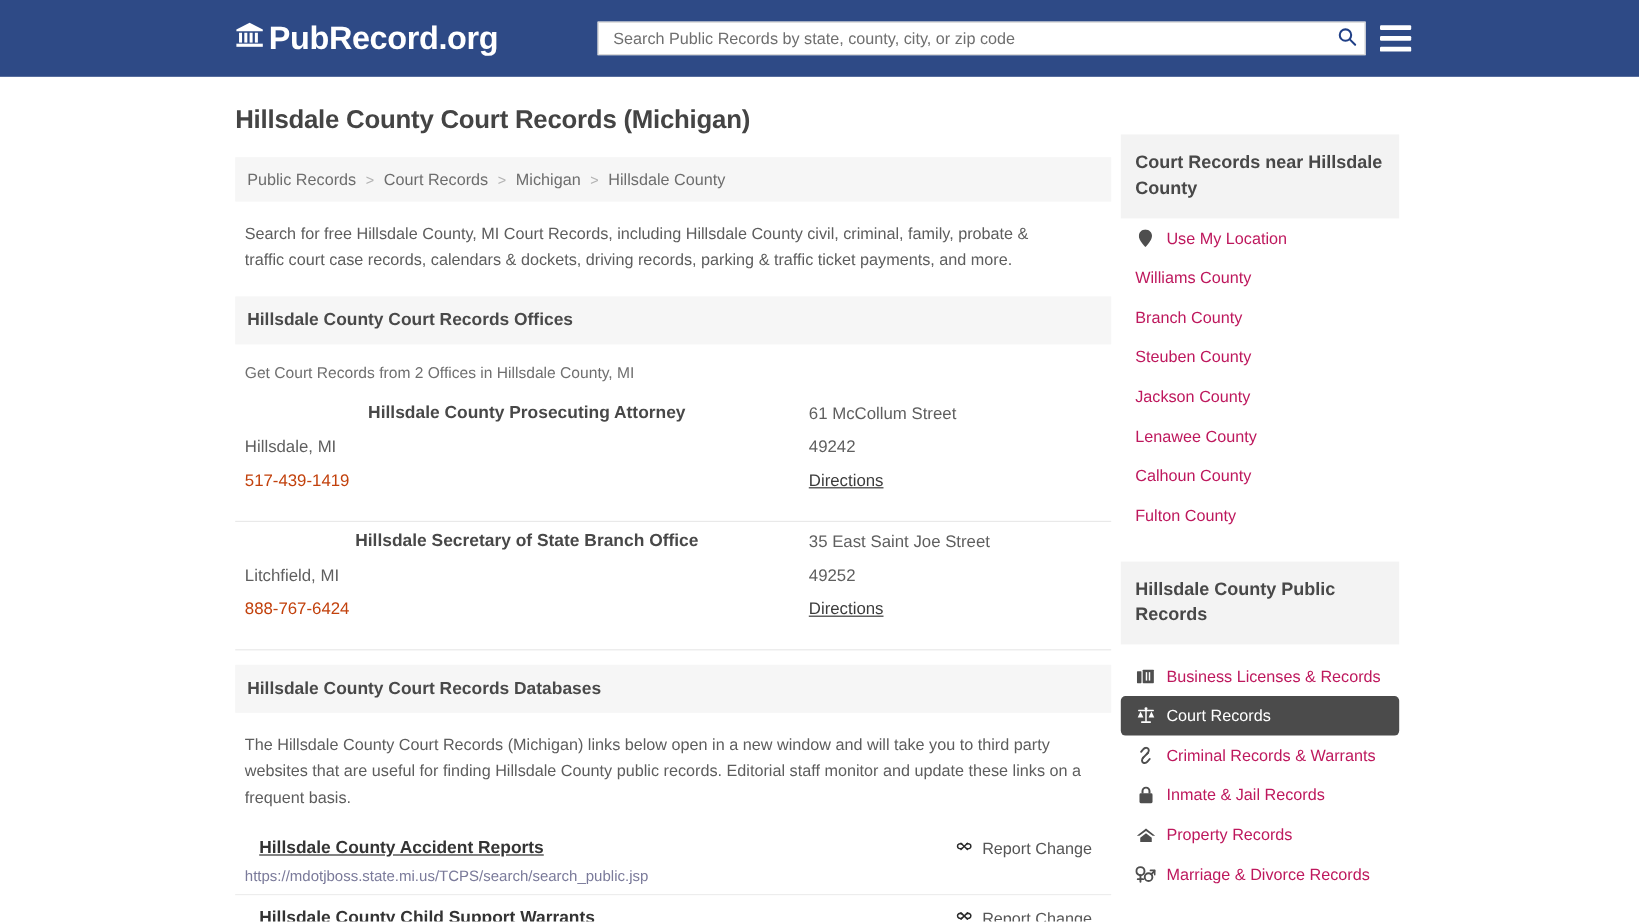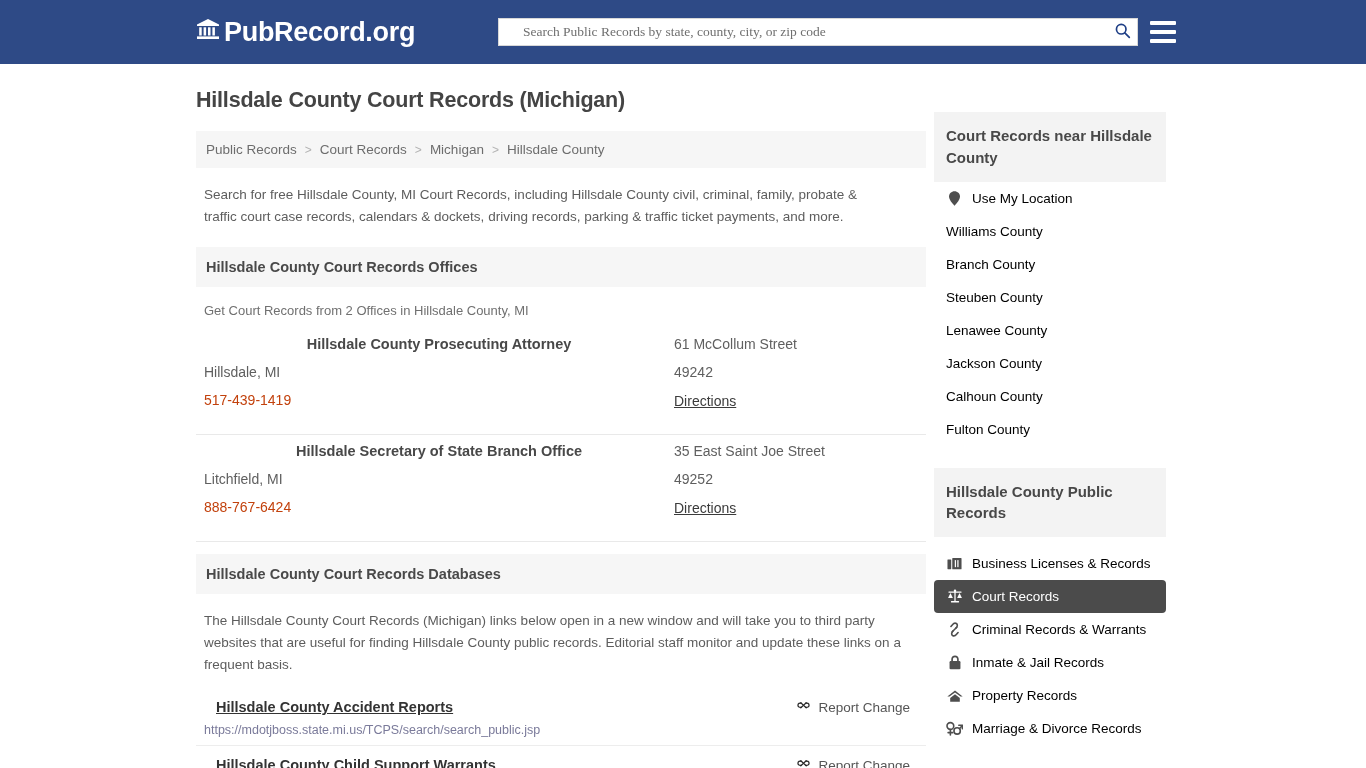--- a/index.html
+++ b/index.html
@@ -40,24 +40,24 @@
     background: #ffffff;
     border: 1px solid #d8d8d8;
     display: flex;
     align-items: center;
   }
   .search-input {
     flex: 1;
     border: 0;
     outline: 0;
     height: 100%;
-    padding: 0 24px;
+    padding: 0 12px;
     font-size: 13.5px;
     color: #5a5a5a;
-    font-family: Liberation Serif, serif;
+    font-family: Liberation Sans, sans-serif;
     background: transparent;
   }
   .search-input::placeholder { color: #6f6f6f; }
   .search-btn {
     width: 30px; height: 100%;
     background: transparent;
     border: 0;
     display: flex; align-items: center; justify-content: center;
     cursor: pointer;
     padding: 0;
@@ -216,21 +216,21 @@
     color: #484848;
     line-height: 1.45;
   }
   .rail-list { margin: 0; padding: 0; list-style: none; }
   .rail-item {
     display: flex;
     align-items: center;
     gap: 9px;
     padding: 9px 12px;
     font-size: 13.5px;
-    color: #000000;
+    color: #be185d;
     cursor: pointer;
     border-radius: 4px;
   }
   .rail-item.plain { padding-left: 12px; }
   .rail-gap { height: 22px; }
   .rail-item.active {
     background: #4b4b4b;
     color: #ffffff;
   }
   .rail-icon {
@@ -376,22 +376,22 @@
         <span class="rail-icon">
           <svg width="11" height="15" viewBox="0 0 12 16" fill="#4e4e4e">
             <path d="M6 0 C2.7 0 0 2.6 0 5.9 C0 10.2 6 16 6 16 C6 16 12 10.2 12 5.9 C12 2.6 9.3 0 6 0 Z"></path>
           </svg>
         </span>
         <span>Use My Location</span>
       </li>
       <li class="rail-item plain">Williams County</li>
       <li class="rail-item plain">Branch County</li>
       <li class="rail-item plain">Steuben County</li>
+      <li class="rail-item plain">Jackson County</li>
       <li class="rail-item plain">Lenawee County</li>
-      <li class="rail-item plain">Jackson County</li>
       <li class="rail-item plain">Calhoun County</li>
       <li class="rail-item plain">Fulton County</li>
     </ul>
 
     <div class="rail-gap"></div>
 
     <div class="rail-head">Hillsdale County Public Records</div>
 
     <ul class="rail-list" style="margin-top:10px;">
 

